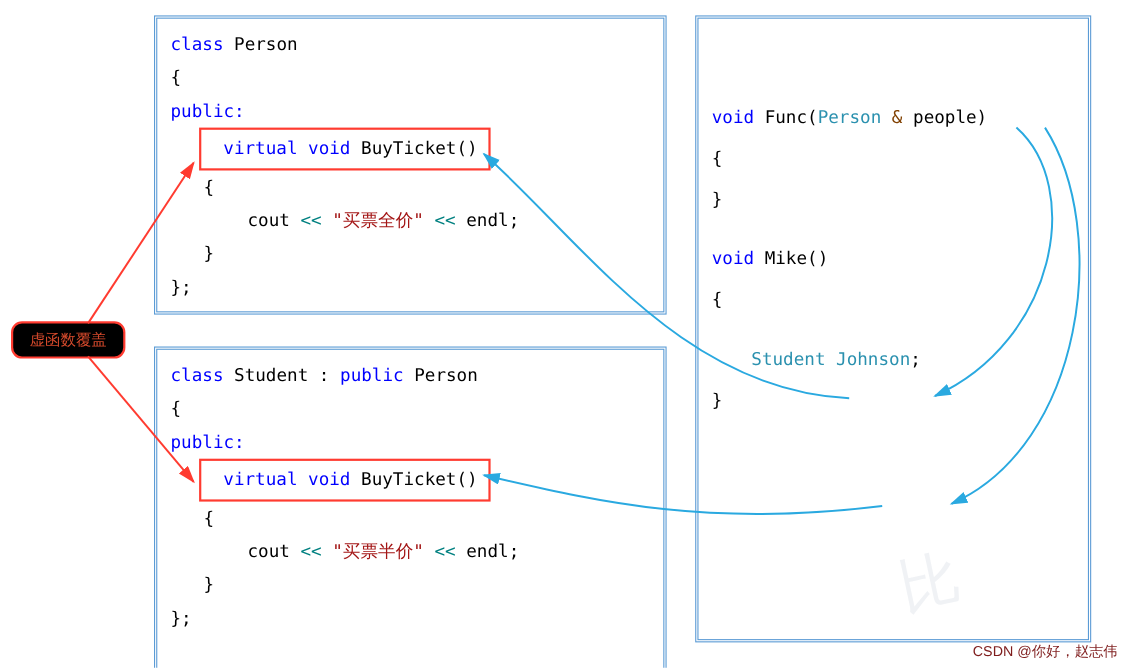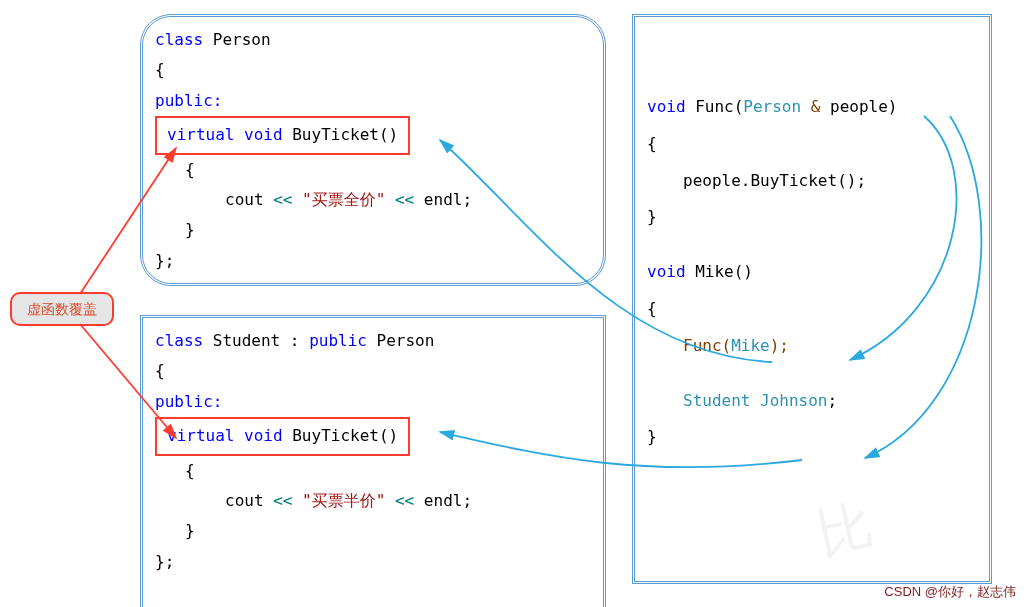--- a/index.html
+++ b/index.html
@@ -14,46 +14,47 @@
     position: relative;
     overflow: hidden;
   }
   .code-box {
     position: absolute;
     border: 3px double #5b9bd5;
     background: #fff;
     padding: 8px 12px;
     line-height: 1.9;
   }
-  .box-person { left: 140px; top: 14px; width: 466px; height: 272px; border-radius: 31px; }
+  .box-person { left: 140px; top: 14px; width: 466px; height: 272px; }
   .box-student { left: 140px; top: 315px; width: 466px; height: 314px; }
   .box-right { left: 632px; top: 14px; width: 360px; height: 570px; padding-top: 72px; line-height: 2.3; }
 
   .kw { color: #0000ff; }
   .type { color: #2b91af; }
   .ident { color: #2b91af; }
   .str { color: #a31515; }
   .brown { color: #804000; }
   .teal { color: #008080; }
 
   .virtual-box {
     display: inline-block;
     border: 2px solid #ff3b30;
-    padding: 2px 10px 2px 10px;
+    padding: 2px 10px 2px 20px;
+    margin-left: 26px;
   }
 
   .label-oval {
     position: absolute;
     left: 10px;
     top: 292px;
     width: 104px;
     height: 34px;
     border: 2px solid #ff3b30;
     border-radius: 10px;
-    background: #e5e5e5;
+    background: #000000;
     color: #d64a2c;
     font-size: 14px;
     font-family: "Microsoft YaHei", sans-serif;
     text-align: center;
     line-height: 30px;
   }
 
   .watermark {
     position: absolute;
     right: 12px;
@@ -115,32 +116,26 @@
   </div>
   <div style="padding-left:30px">}</div>
   <div>};</div>
 </div>
 
 <div class="code-box box-right">
   <div>
     <span class="kw">void</span><span> Func(</span><span class="type">Person </span><span class="brown">&amp;</span><span> people)</span>
   </div>
   <div>{</div>
-  <div style="padding-left:36px">
-    <span>people.</span><span>BuyTicket()</span><span>;</span>
-  </div>
   <div>}</div>
   <div style="height:18px"></div>
   <div>
     <span class="kw">void</span><span> Mike()</span>
   </div>
   <div>{</div>
-  <div style="padding-left:36px">
-    <span class="brown">Func(</span><span class="ident">Mike</span><span class="brown">);</span>
-  </div>
   <div style="height:18px"></div>
   <div style="padding-left:36px">
     <span class="type">Student </span><span class="ident">Johnson</span><span>;</span>
   </div>
   <div>}</div>
 </div>
 
 <div class="label-oval">虚函数覆盖</div>
 
 <div class="wm-faint">比</div>

